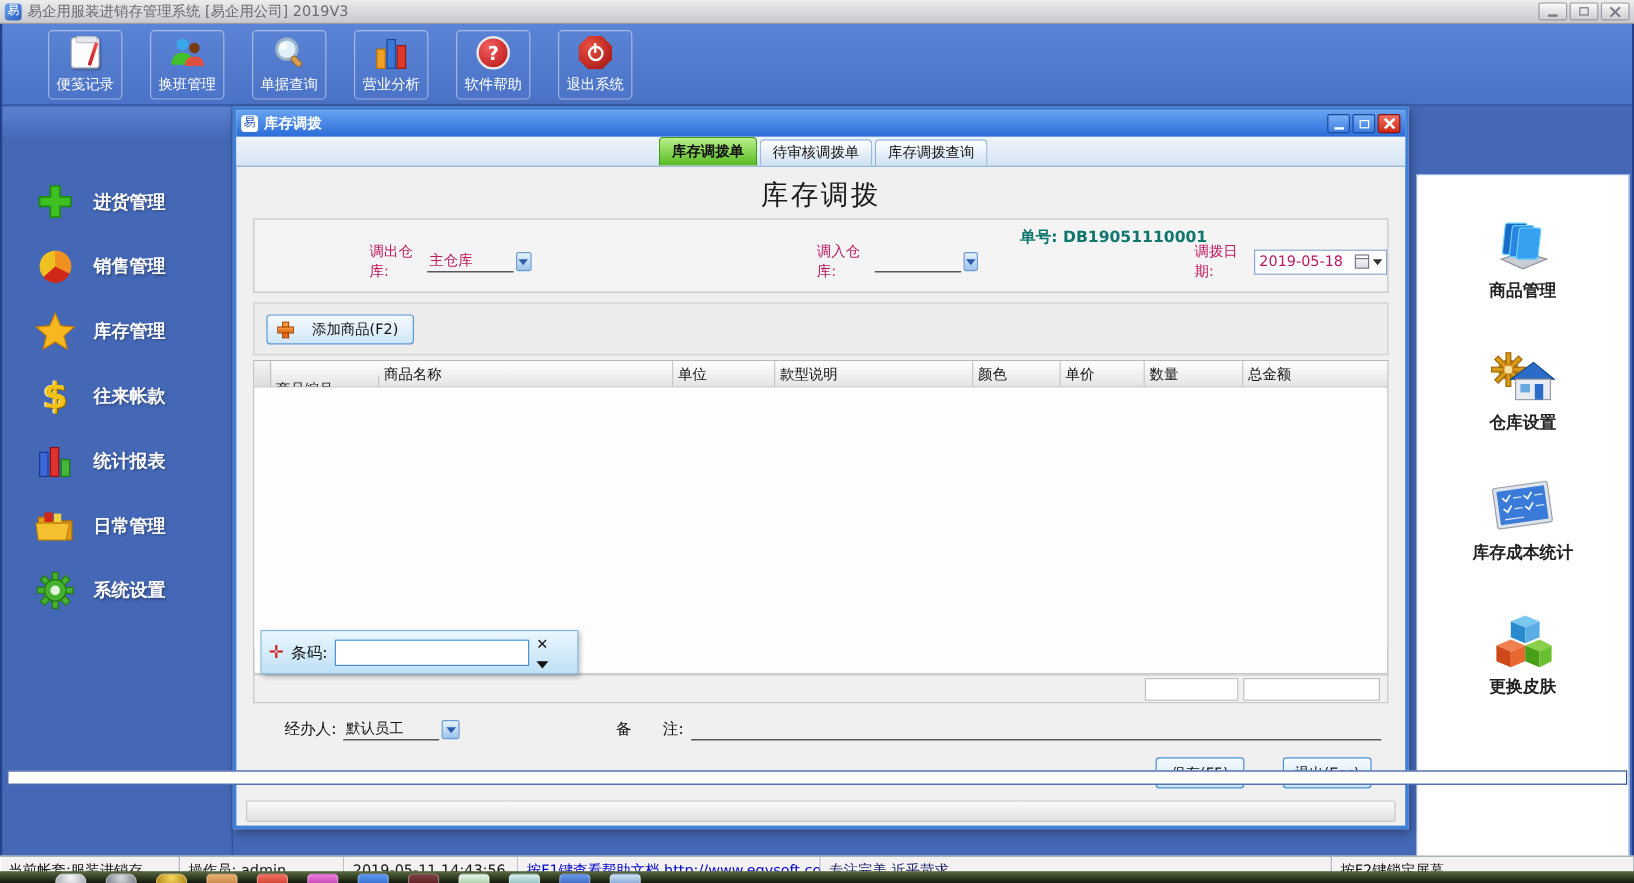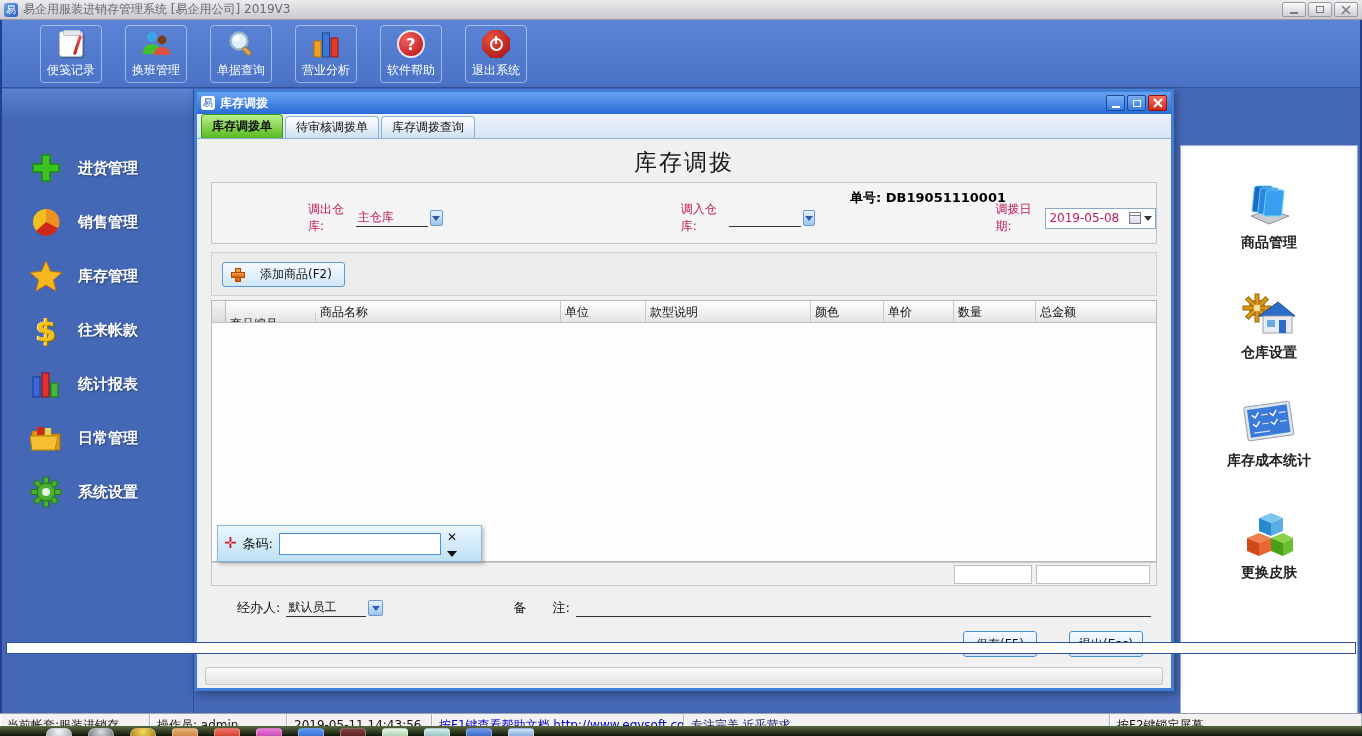--- a/index.html
+++ b/index.html
@@ -51,29 +51,29 @@
   .dialog { position:absolute; left:192px; top:69px; width:980px; height:602px; border:3px solid #3f7fd6; background:#f0f0f0; box-shadow:2px 3px 8px rgba(0,0,0,.35); }
   .dlg-titlebar { height:22px; background:linear-gradient(#66a2f2,#2a6cd8); display:flex; align-items:center; padding:0 4px; }
   .dlg-ico { width:14px; height:14px; background:#fff; border-radius:3px; color:#2a5cc0; font-size:10px; line-height:14px; text-align:center; margin-right:5px; }
   .dlg-titlebar .ttl { color:#fff; font-size:12px; font-weight:bold; flex:1; }
   .dwb { width:19px; height:16px; border:1px solid #1a4a9a; border-radius:2px; background:linear-gradient(#7ab0f4,#3a7ce0); display:flex; align-items:center; justify-content:center; margin-left:2px; }
   .dwb.close { background:linear-gradient(#f47060,#d02818); border-color:#901008; }
   .dwb .glyph-min { background:#fff; margin-top:7px; }
   .dwb .glyph-rst { border-color:#fff; }
   .dwb .glyph-x line { stroke:#fff; stroke-width:2.2; }
 
-  .dlg-tabs { height:25px; background:linear-gradient(#eef4fb,#d6e4f4); display:flex; align-items:flex-end; padding-left:4px; gap:2px; border-bottom:1px solid #8ab0d8; }
+  .dlg-tabs { height:25px; background:linear-gradient(#eef4fb,#d6e4f4); display:flex; align-items:flex-end; padding-left:4px; gap:2px; border-bottom:1px solid #8ab0d8;justify-content:center; }
   .tab { height:22px; padding:0 10px; font-size:12px; color:#111; background:linear-gradient(#ffffff,#cfe0f2); border:1px solid #8ab0d8; border-bottom:none; border-radius:4px 4px 0 0; display:flex; align-items:center; cursor:pointer; }
   .tab.active { background:linear-gradient(#baf08c,#57ba20); border-color:#3f9a14; font-weight:bold; height:24px; }
 
   .dlg-content { position:relative; height:552px; }
   .dlg-heading { position:absolute; top:8px; left:0; right:0; text-align:center; font-size:23px; color:#1a1a1a; letter-spacing:2px; }
 
   .hdr-panel { position:absolute; left:14px; top:43px; width:946px; height:62px; background:#f4f4f4; border:1px solid #c4c4c4; }
-  .doc-no { position:absolute; right:150px; top:6px; font-size:13px; font-weight:bold; color:#000000; }
+  .doc-no { position:absolute; right:150px; top:6px; font-size:13px; font-weight:bold; color:#0f766e; }
   .fieldrow { position:absolute; left:0; right:0; bottom:8px; display:flex; }
   .fld { display:flex; align-items:center; font-size:12px; color:#be185d; }
   .fld .flabel { margin-right:4px; }
   .uval { display:inline-flex; align-items:center; border-bottom:1px solid #333; min-width:72px; height:18px; font-size:12px; padding:0 2px; }
   .combo-btn { width:15px; height:16px; margin-left:2px; background:linear-gradient(#e8f4fe,#9cc4ec); border:1px solid #6a9ad0; border-radius:2px; display:flex; align-items:center; justify-content:center; cursor:pointer; }
   .tri-down { width:0; height:0; border-left:4px solid transparent; border-right:4px solid transparent; border-top:5px solid #2a5cb0; }
   .datebox { display:flex; align-items:center; border:1px solid #8aa8cc; background:#fff; height:21px; width:124px; padding:0 3px; font-size:12px; }
   .datebox .dval { flex:1; }
   .cal-ico { width:12px; height:12px; border:1px solid #7a7a8a; background:linear-gradient(#fff,#d8d8e2); position:relative; margin-right:3px; }
   .cal-ico::before { content:""; position:absolute; top:2px; left:0; right:0; height:1px; background:#7a7a8a; }
@@ -385,21 +385,21 @@
           <div class="fld" style="margin-left:238px;">
             <span class="flabel">调入仓库:</span>
             <span class="uval" style="width:78px;"></span>
             <span class="combo-btn">
                 <span class="tri-down"></span>
               </span>
           </div>
           <div class="fld" style="margin-left:180px;">
             <span class="flabel">调拨日期:</span>
             <span class="datebox">
-              <span class="dval">2019-05-08</span>
+              <span class="dval">2019-05-18</span>
               <span class="cal-ico"></span>
               <span class="tri-plain"></span>
             </span>
           </div>
         </div>
       </div>
 
       <div class="addpanel">
         <div class="addbtn">
           <span class="plus-o"></span>

